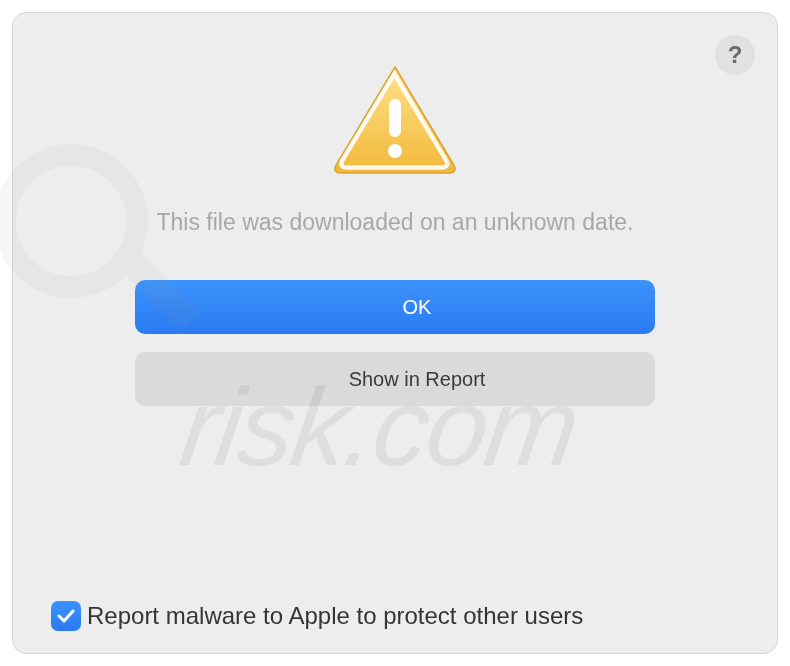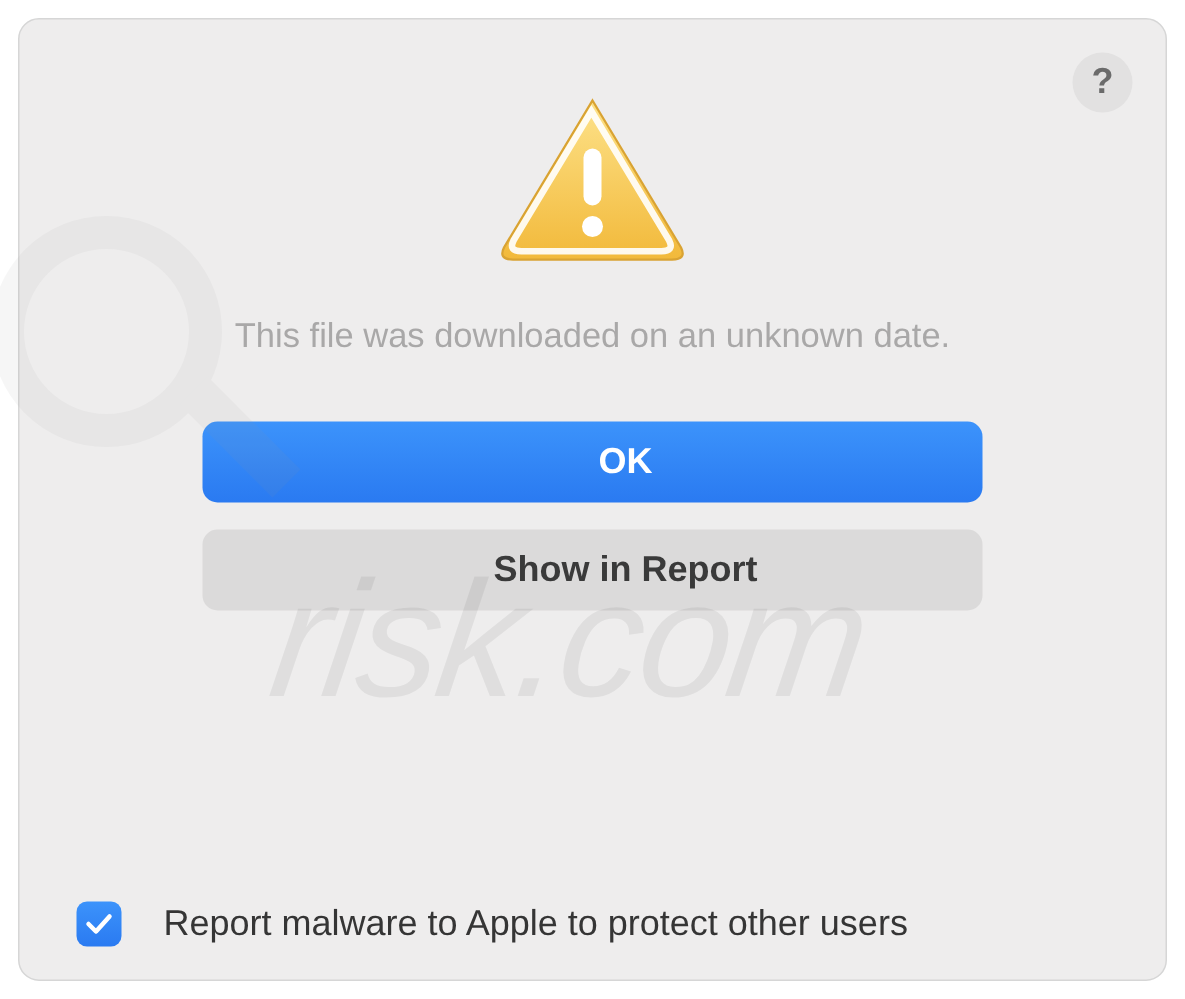--- a/index.html
+++ b/index.html
@@ -67,41 +67,41 @@
     .buttons {
       display: flex;
       flex-direction: column;
       gap: 18px;
       width: 520px;
       margin-bottom: 36px;
     }
     .btn {
       height: 54px;
       border-radius: 10px;
-      font-size: 24px;
-      font-weight: 700;
+      font-size: 20px;
+      font-weight: 400;
       border: none;
       cursor: pointer;
       display: flex;
       align-items: center;
       justify-content: center;
       padding-left: 44px;
     }
     .btn-primary {
       background: linear-gradient(180deg, #3c93fb 0%, #2a7af1 100%);
       color: #ffffff;
     }
     .btn-secondary {
       background: #dbdada;
       color: #3a3a3a;
     }
     .checkbox-row {
       display: flex;
       align-items: center;
-      gap: 28px;
+      gap: 6px;
       align-self: flex-start;
       margin-left: 10px;
       margin-top: auto;
     }
     .checkbox {
       width: 30px;
       height: 30px;
       border-radius: 7px;
       background: linear-gradient(180deg, #3c93fb 0%, #2a7af1 100%);
       display: flex;

